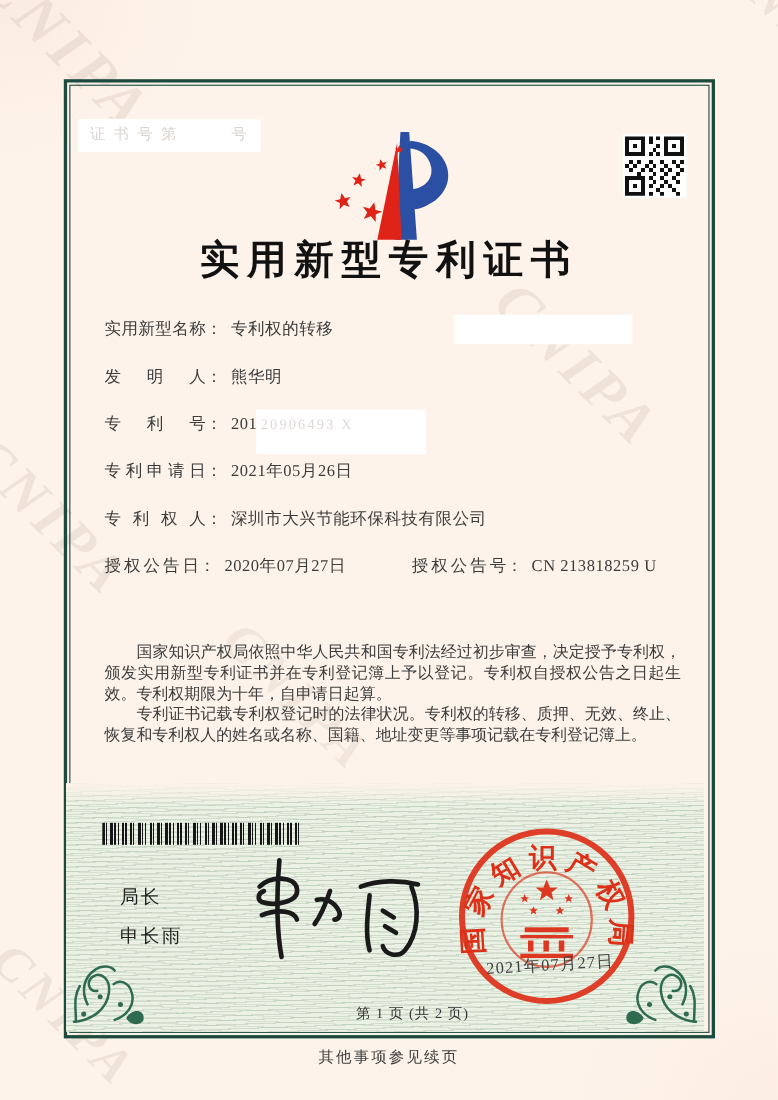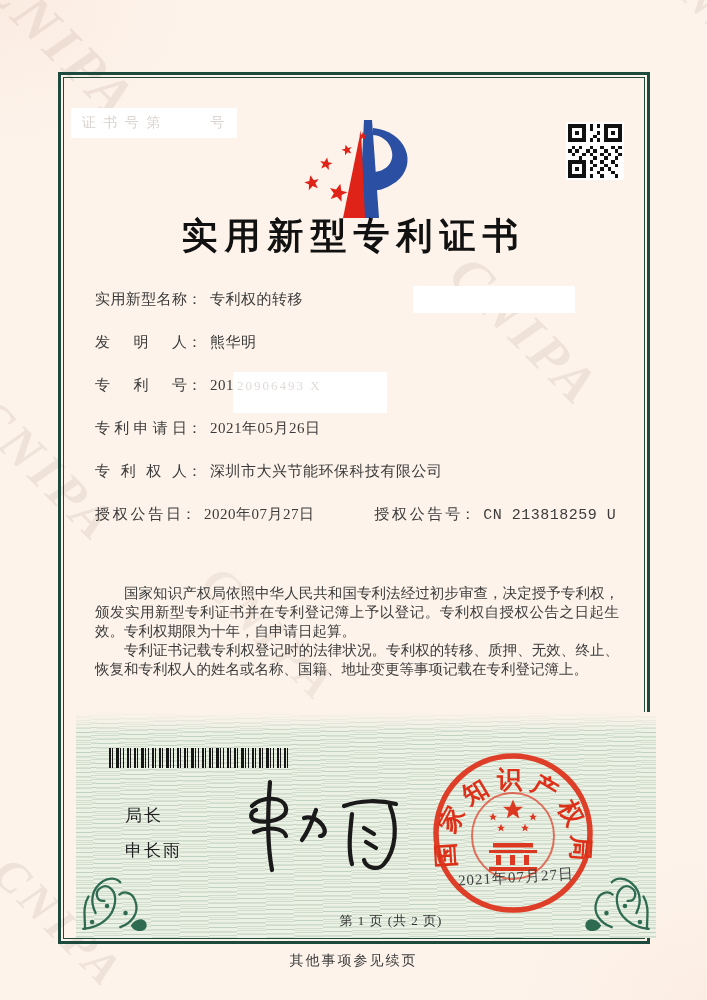--- a/index.html
+++ b/index.html
@@ -42,28 +42,28 @@
   .fields{position:absolute;left:95px;top:290px;width:520px;z-index:3;
      font-size:15px;color:#3b3b3b;}
   .frow{height:21px;margin-bottom:22px;white-space:nowrap;position:relative;}
   .flabel{display:inline-block;width:92px;text-align:justify;text-align-last:justify;}
   .fcolon{display:inline-block;margin-right:8px;}
   .fvalue{letter-spacing:.5px;}
   .faint{color:rgba(150,128,118,.30);letter-spacing:2px;}
   .redact-name{left:318px;top:-4px;width:162px;height:27px;position:absolute;background:#fff;}
   .redact-patno{left:138px;top:-4px;width:150px;height:41px;position:absolute;background:#fff;
      line-height:27px;font-size:13px;padding-left:4px;}
-  .pair2{margin-left:56px;font-family:Liberation Mono, monospace;}
+  .pair2{margin-left:56px;}
   .flabel5{display:inline-block;width:86px;text-align:justify;text-align-last:justify;}
   
   .bodytext{position:absolute;left:95px;top:584px;width:524px;z-index:3;
      font-size:14.5px;line-height:19px;color:#3c3c3c;text-align:justify;}
   .bodytext p{margin:0;text-indent:2em;}
   
-  .green{position:absolute;left:76px;top:712px;width:580px;height:226px;z-index:2;
+  .green{position:absolute;left:60px;top:712px;width:580px;height:226px;z-index:2;
      background:
        linear-gradient(180deg,#fdf3ea 0%, rgba(253,243,234,0) 9%),
        repeating-linear-gradient(178deg, rgba(140,172,140,.30) 0 1px, transparent 1px 4px),
        repeating-linear-gradient(182deg, rgba(140,172,140,.22) 0 1px, transparent 1px 5px),
        #ecf1e6;}
   .barcode{position:absolute;left:33px;top:36px;width:182px;height:20px;
      background:repeating-linear-gradient(90deg,
        #161616 0 2px, transparent 2px 3px,
        #161616 3px 4px, transparent 4px 7px,
        #161616 7px 10px, transparent 10px 11px,

